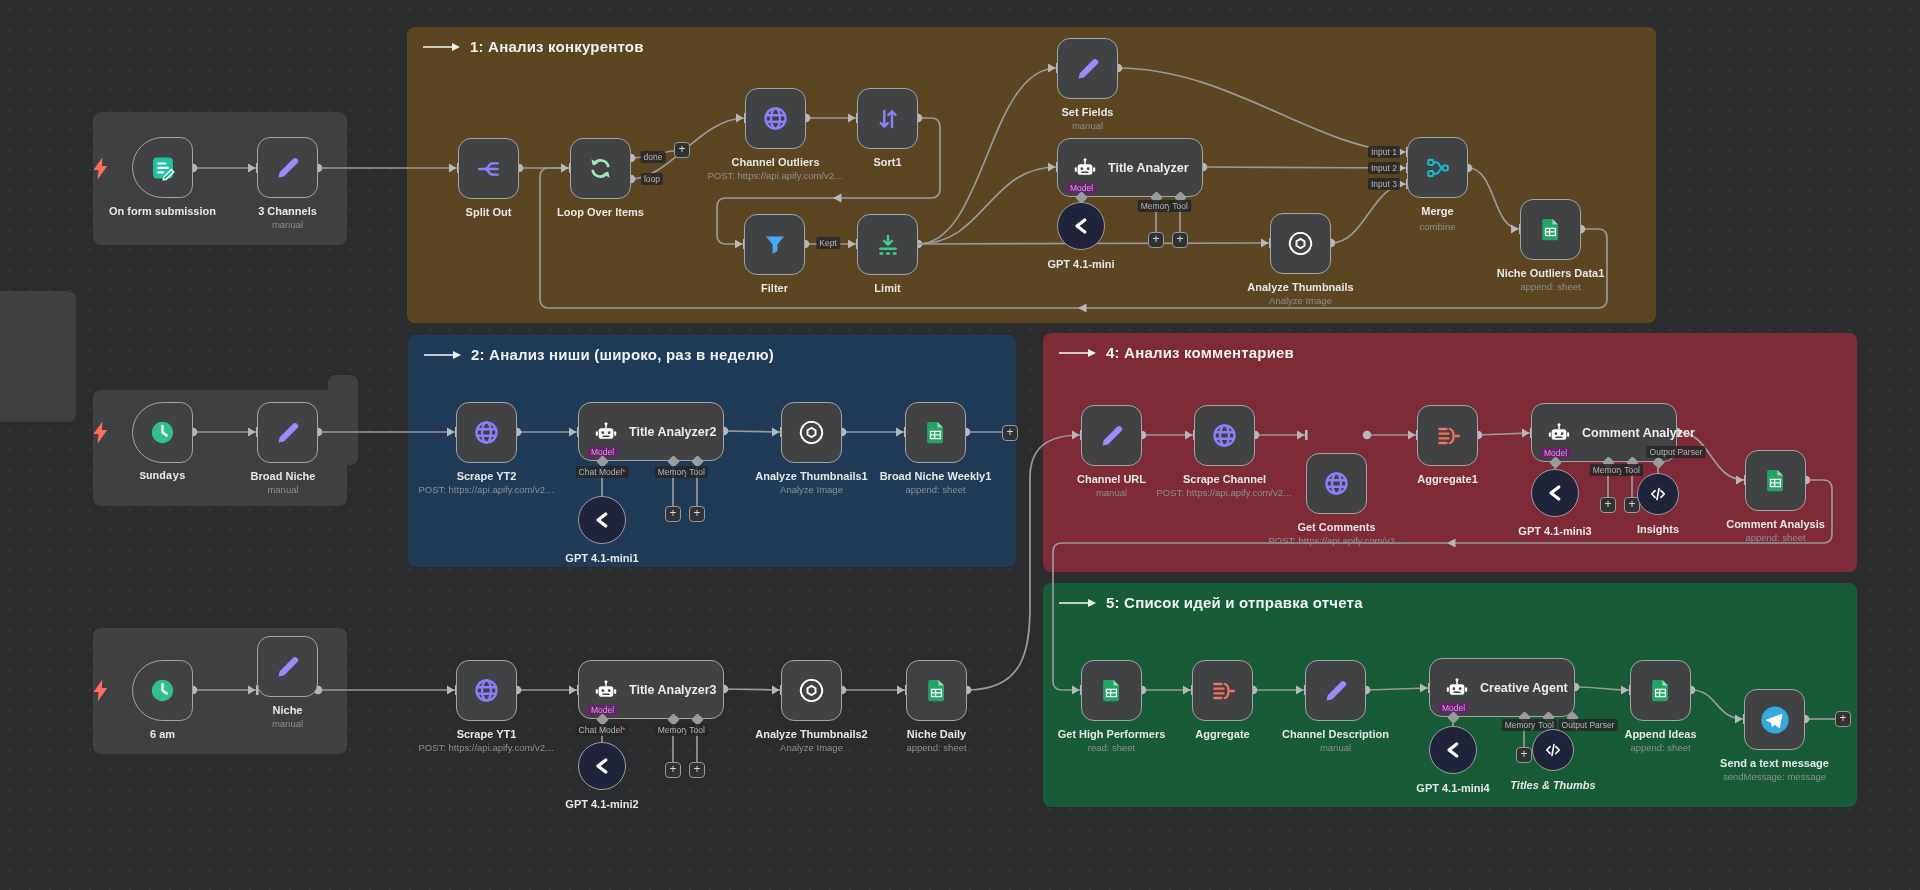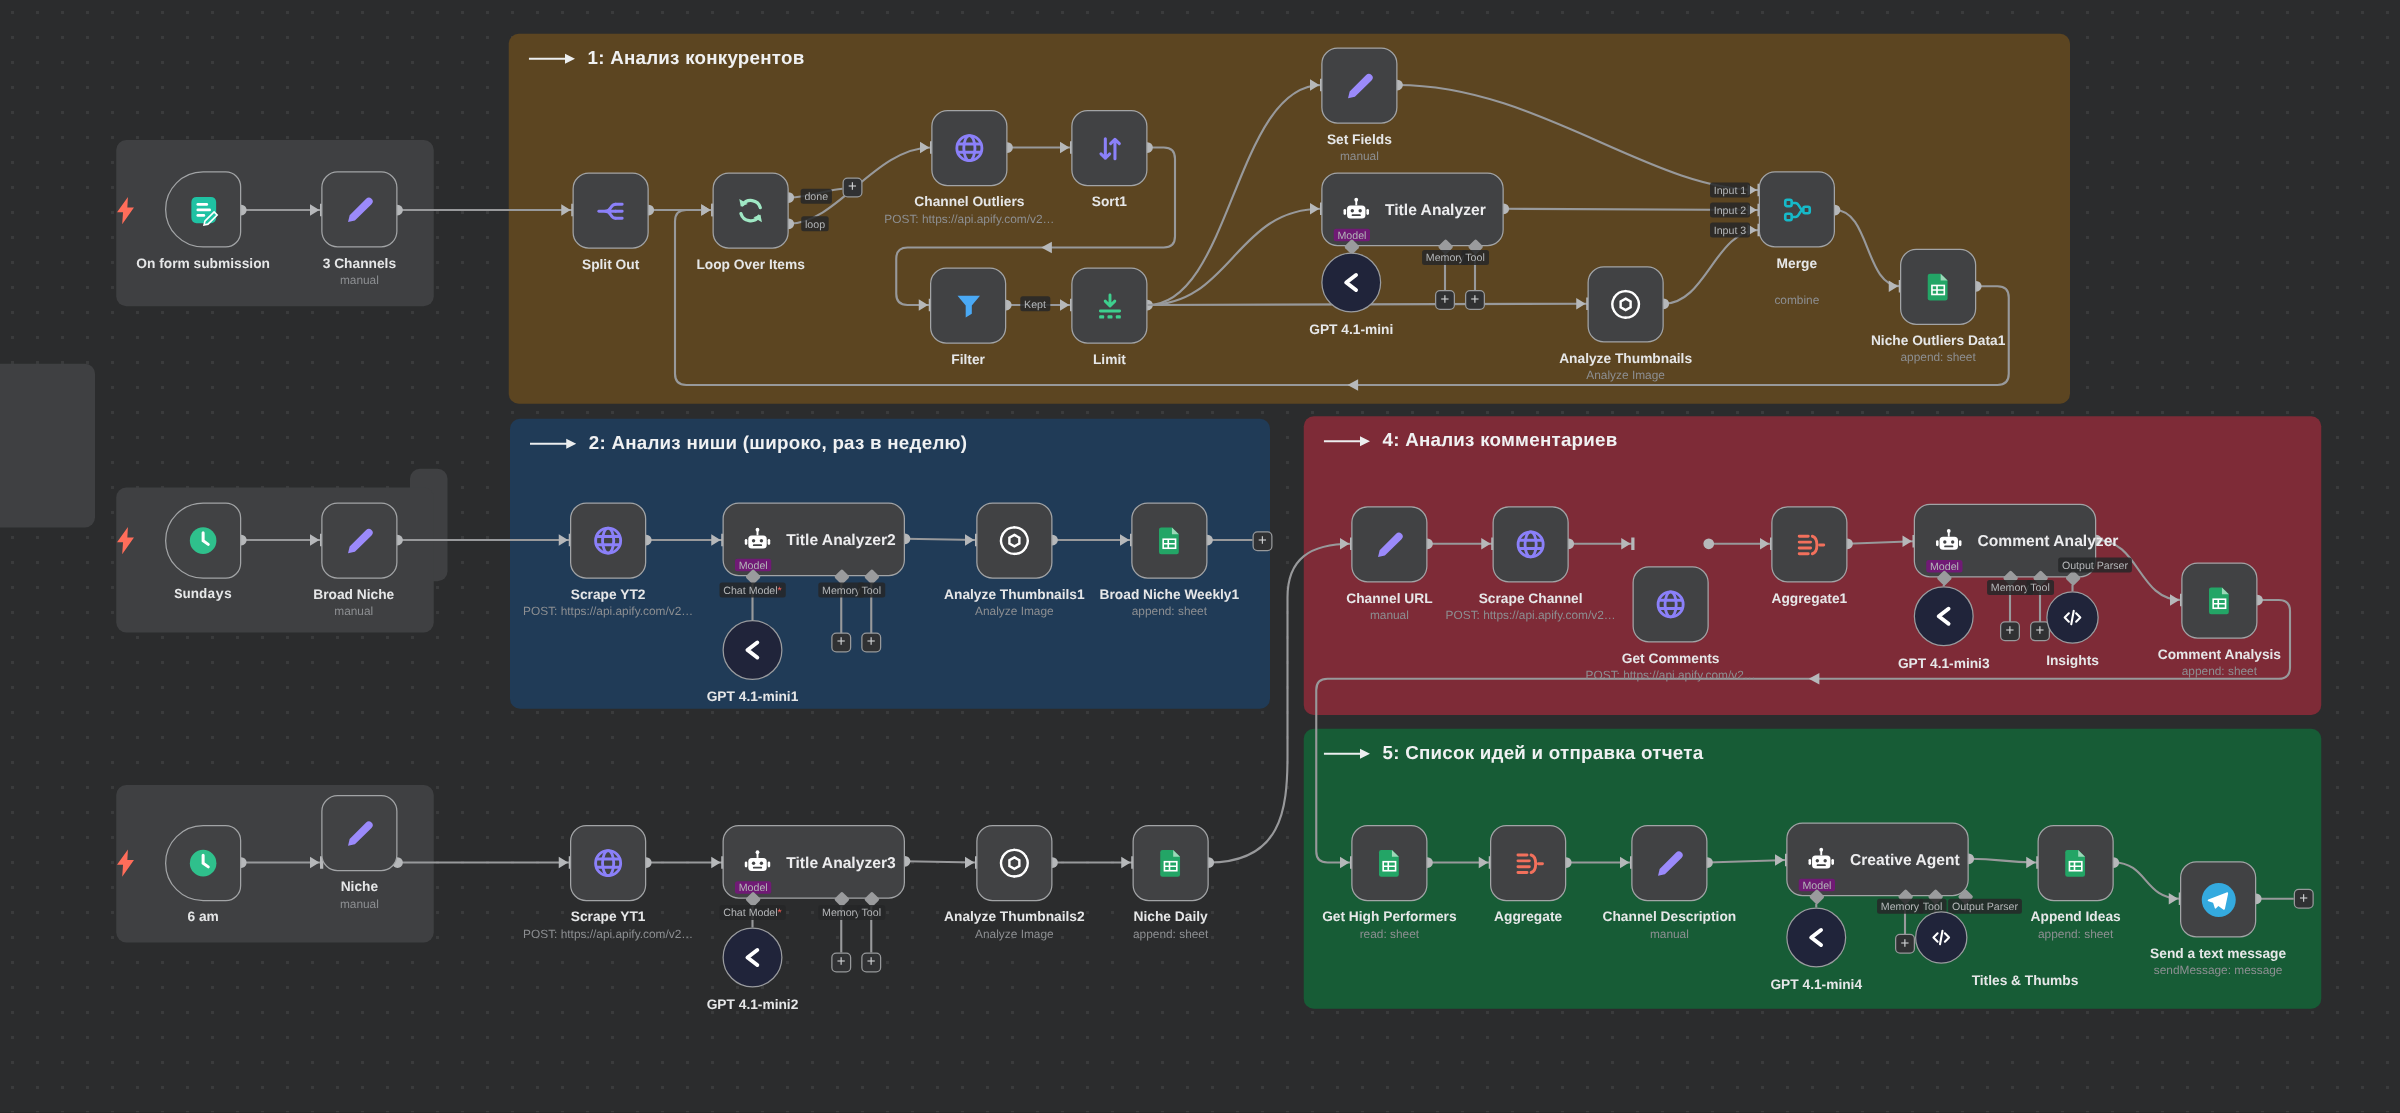--- a/index.html
+++ b/index.html
@@ -394,21 +394,21 @@
         <div class="icon">
           <svg width="28" height="28" viewBox="0 0 24 24" fill="none" stroke="#16b9c9" stroke-width="1.8">
             <rect x="3.6" y="5" width="4.4" height="4.4" rx="1.2"></rect>
             <rect x="3.6" y="14.6" width="4.4" height="4.4" rx="1.2"></rect>
             <rect x="16" y="9.8" width="4.4" height="4.4" rx="1.2"></rect>
             <path d="M8 7.2h2.6c3 0 2.4 4.8 5.4 4.8M8 16.8h2.6c3 0 2.4-4.8 5.4-4.8"></path>
           </svg>
         </div>
       </div>
       <div class="nlabel" style="top: 68px;">Merge</div>
-      <div class="nsub" style="top: 98px;">combine</div>
+      <div class="nsub" style="top: 84px;">combine</div>
     </div>
     <div class="node" style="left: 1520px; top: 199px; width: 61px; height: 61px;">
       <div class="nbox" style="width: 61px; height: 61px;">
         <div class="icon">
           <svg width="27" height="27" viewBox="0 0 24 24">
             <path d="M6.2 2.6h7.6l4.9 4.9V20a1.6 1.6 0 0 1-1.6 1.6H6.2A1.6 1.6 0 0 1 4.6 20V4.2a1.6 1.6 0 0 1 1.6-1.6z" fill="#23a566"></path>
             <path d="M13.8 2.6l4.9 4.9h-4.9z" fill="#9bd8b8"></path>
             <g fill="none" stroke="#fff" stroke-width="1.15">
               <rect x="7.6" y="11" width="8.8" height="6.4"></rect>
               <path d="M7.6 14.2h8.8M11.2 11v6.4"></path>
@@ -850,21 +850,21 @@
       <svg width="24" height="24" viewBox="0 0 24 24" fill="none" stroke="#fff" stroke-width="3.2" stroke-linecap="round" stroke-linejoin="round">
         <path d="M15.8 6L8 12l7.8 6"></path>
       </svg>
     </div>
     <div class="nlabel" style="left: 1453px; top: 782px;">GPT 4.1-mini4</div>
     <div class="circlenode" style="left: 1532px; top: 729px; width: 42px; height: 42px;">
       <svg width="20" height="20" viewBox="0 0 24 24" fill="none" stroke="#fff" stroke-width="2" stroke-linecap="round" stroke-linejoin="round">
         <path d="M8.5 8L4.5 12l4 4M15.5 8l4 4-4 4M13.2 5.5l-2.4 13"></path>
       </svg>
     </div>
-    <div class="nlabel" style="left: 1620px; top: 779px;">Titles &amp; Thumbs</div>
+    <div class="nlabel" style="left: 1553px; top: 779px; font-style: italic;">Titles &amp; Thumbs</div>
     <div class="icon" style="position: absolute; left: 92px; top: 157px;">
       <svg width="17" height="23" viewBox="0 0 14 20">
         <path d="M8.6.5L1 11.2h4.2L4.6 19.5 12.8 7.8H8.2z" fill="#ff6d5a"></path>
       </svg>
     </div>
     <div class="icon" style="position: absolute; left: 92px; top: 421px;">
       <svg width="17" height="23" viewBox="0 0 14 20">
         <path d="M8.6.5L1 11.2h4.2L4.6 19.5 12.8 7.8H8.2z" fill="#ff6d5a"></path>
       </svg>
     </div>

